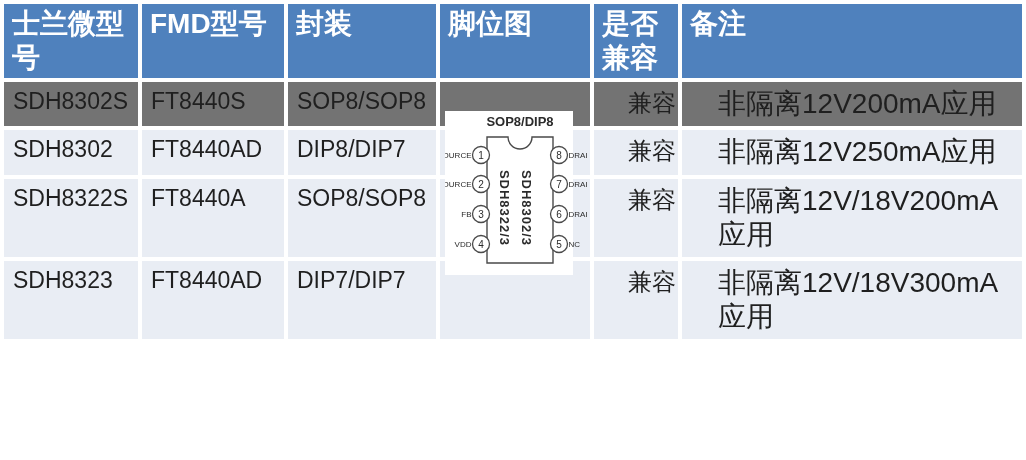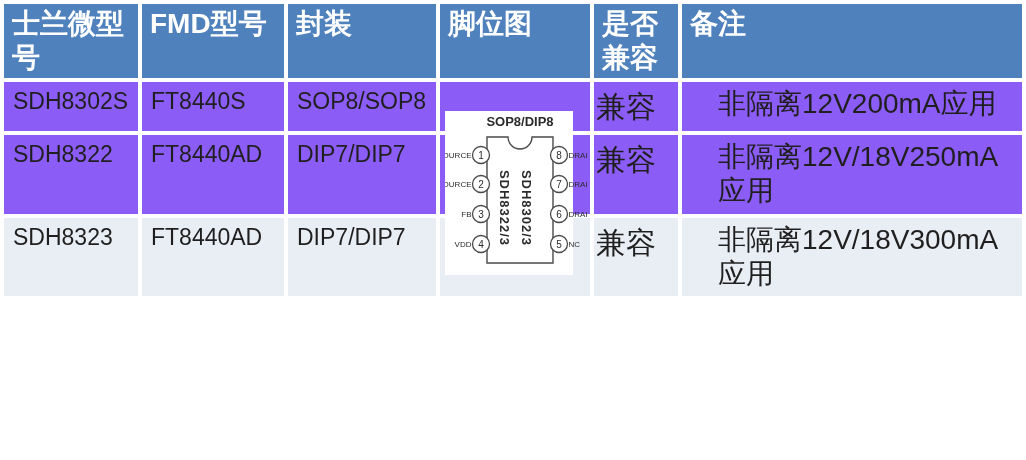--- a/index.html
+++ b/index.html
@@ -26,24 +26,24 @@
     vertical-align:top;
     padding:3px 8px;
     line-height:1.22;
   }
   td{
     color:#1f1f1f;
     vertical-align:top;
     padding:5px 9px;
     line-height:1.3;
   }
-  tr.dark td{background:#8b5cf6;}
+  tr.dark td{background:#737373;}
   tr.light td{background:#e9edf4;}
   td.model,td.pkg{font-size:23px;}
-  td.compat{font-size:30px;text-align:left;padding-left:2px;padding-right:2px;}
+  td.compat{font-size:24px;text-align:right;padding-left:2px;padding-right:2px;}
   td.note{font-size:28px;line-height:1.22;padding-left:36px;}
   .hrow{height:68px;}
   .r-single{height:44px;}
   .r-tall{height:76px;}
   
   .pin-box{
     position:absolute;
     left:445px;top:111px;
     width:128px;height:164px;
     background:#ffffff;
@@ -77,27 +77,35 @@
     </thead>
     <tbody>
       <tr class="dark r-single">
         <td class="model">SDH8302S</td>
         <td class="model">FT8440S</td>
         <td class="pkg">SOP8/SOP8</td>
         <td class="pin"></td>
         <td class="compat">兼容</td>
         <td class="note">非隔离12V200mA应用</td>
       </tr>
-      <tr class="dark r-tall">
-        <td class="model">SDH8322</td>
+      <tr class="light r-single">
+        <td class="model">SDH8302</td>
         <td class="model">FT8440AD</td>
-        <td class="pkg">DIP7/DIP7</td>
+        <td class="pkg">DIP8/DIP7</td>
         <td class="pin"></td>
         <td class="compat">兼容</td>
-        <td class="note">非隔离12V/18V250mA应用</td>
+        <td class="note">非隔离12V250mA应用</td>
+      </tr>
+      <tr class="light r-tall">
+        <td class="model">SDH8322S</td>
+        <td class="model">FT8440A</td>
+        <td class="pkg">SOP8/SOP8</td>
+        <td class="pin"></td>
+        <td class="compat">兼容</td>
+        <td class="note">非隔离12V/18V200mA应用</td>
       </tr>
       <tr class="light r-tall">
         <td class="model">SDH8323</td>
         <td class="model">FT8440AD</td>
         <td class="pkg">DIP7/DIP7</td>
         <td class="pin"></td>
         <td class="compat">兼容</td>
         <td class="note">非隔离12V/18V300mA应用</td>
       </tr>
     </tbody>

